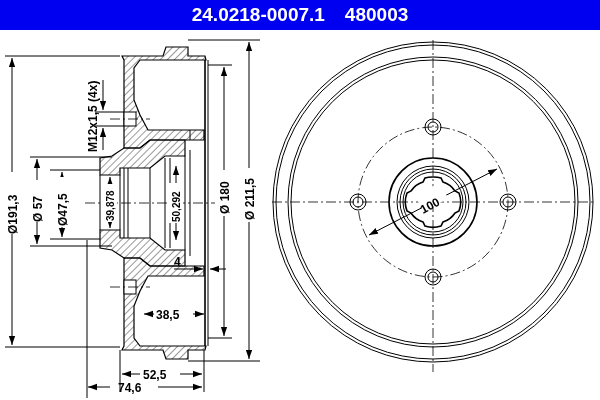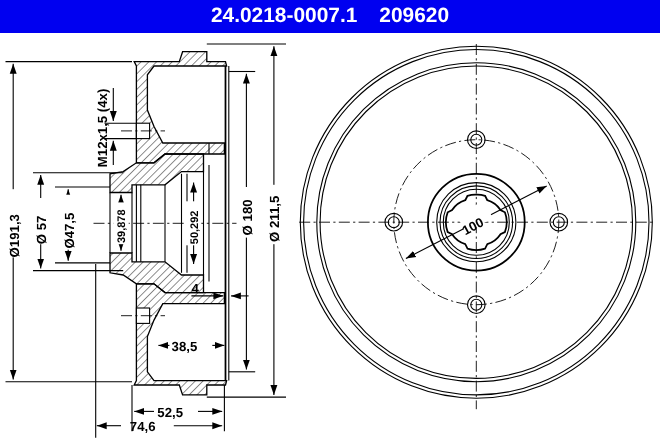--- a/index.html
+++ b/index.html
@@ -15,21 +15,21 @@
     .dim-text { font-family: "Liberation Sans", sans-serif; font-weight: bold; font-size: 12px; fill: #000; }
     .ln { stroke: #000; fill: none; stroke-width: 1; }
     .thick { stroke: #000; fill: none; stroke-width: 1.6; }
     .center { stroke: #000; stroke-width: 0.8; stroke-dasharray: 10 3 2 3; fill: none; }
   </style>
 </head>
 <body>
 
 <div class="header">
   <span class="part">24.0218-0007.1</span>
-  <span>209620</span>
+  <span>480003</span>
 </div>
 
 <svg class="drawing" width="600" height="400" viewBox="0 0 600 400">
   <defs>
     <pattern id="hatch" patternUnits="userSpaceOnUse" width="5" height="5" patternTransform="rotate(45)">
       <line x1="0" y1="0" x2="0" y2="5" stroke="#000" stroke-width="0.8"></line>
     </pattern>
     <marker id="arr" viewBox="0 0 10 10" refX="10" refY="5" markerWidth="9" markerHeight="9" orient="auto-start-reverse">
       <path d="M0,1.5 L10,5 L0,8.5 z" fill="#000"></path>
     </marker>

